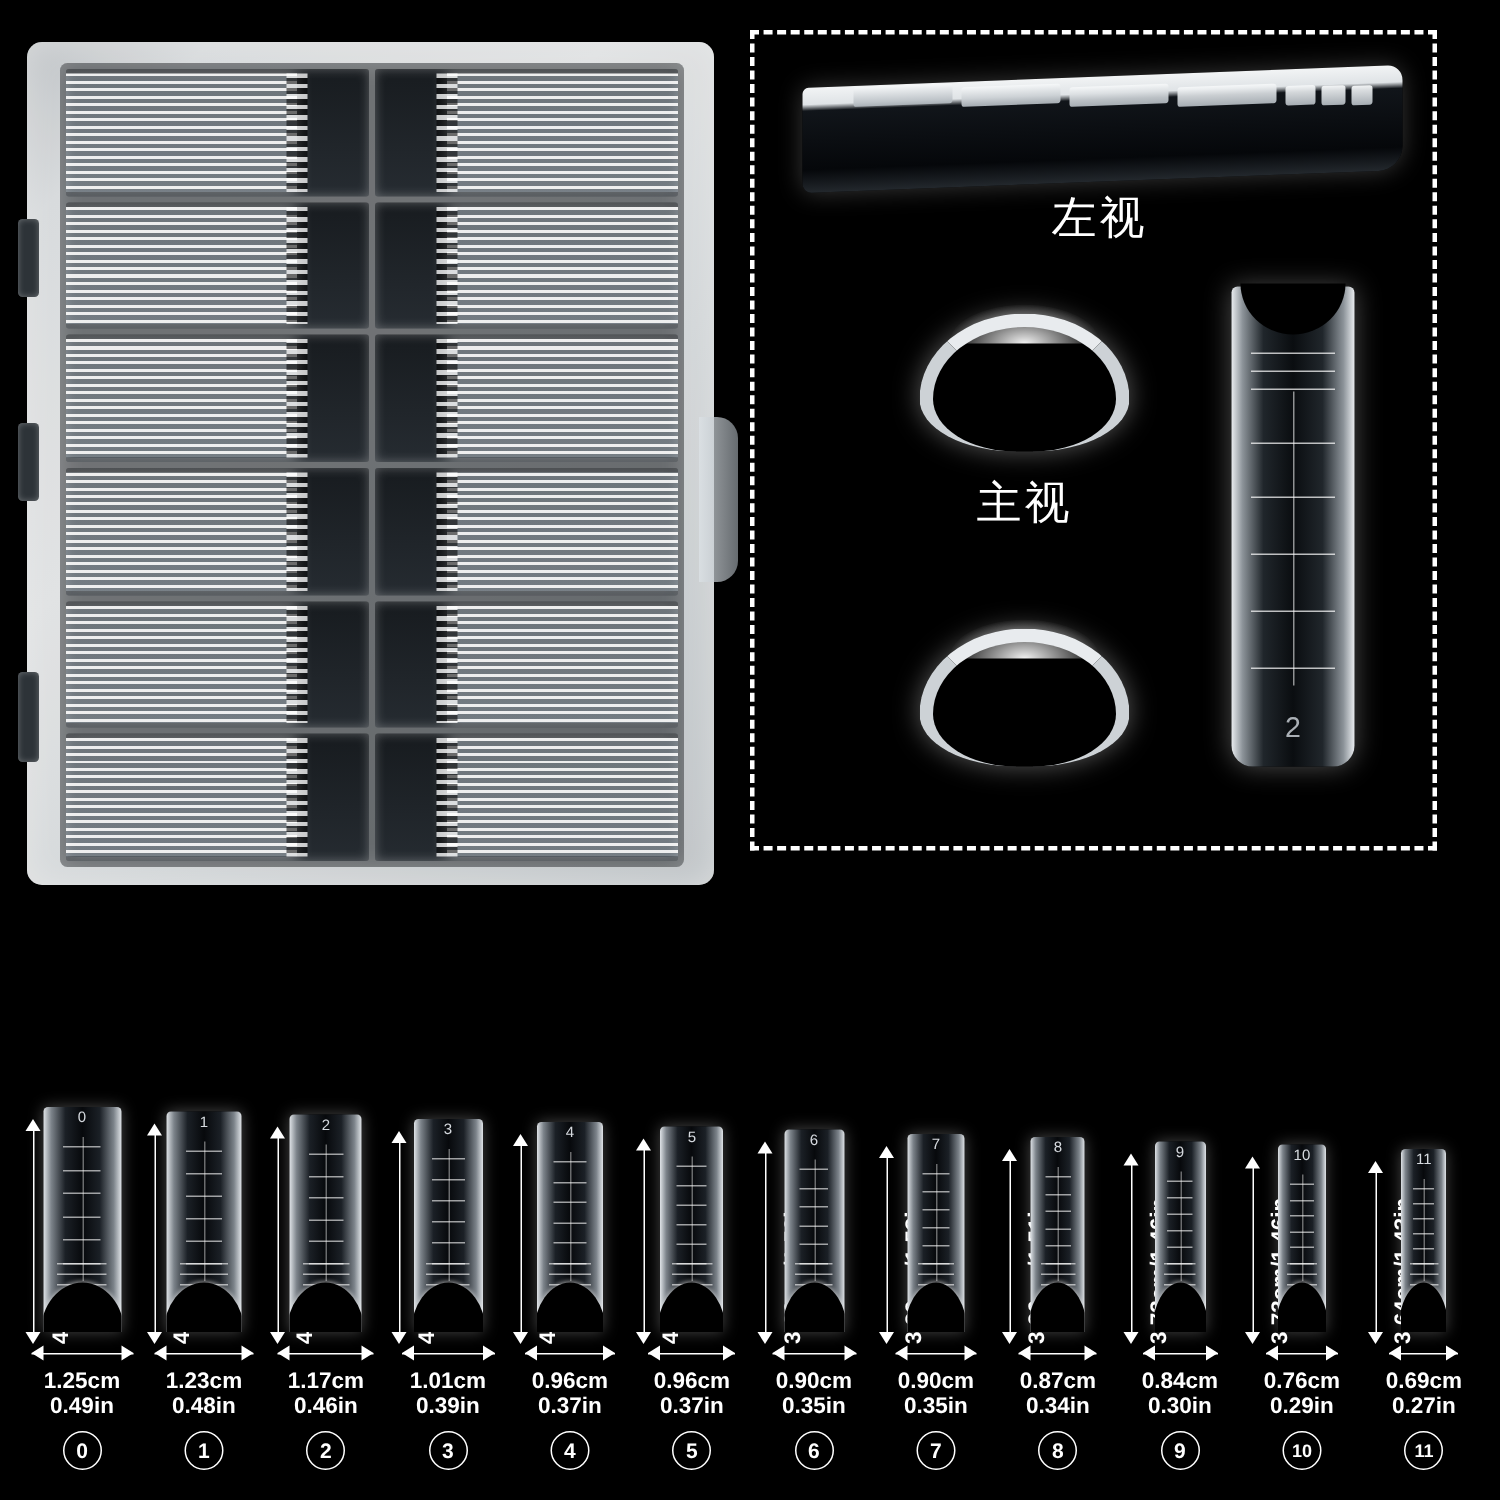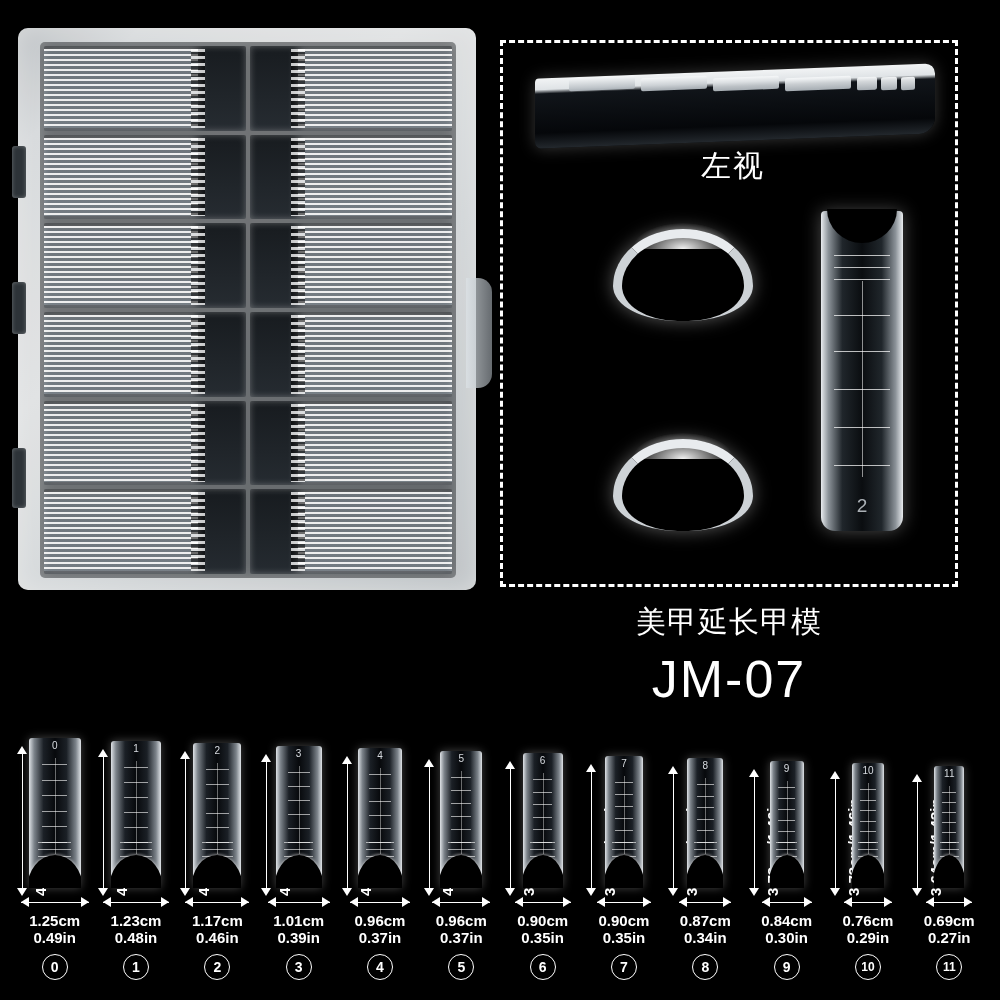--- a/index.html
+++ b/index.html
@@ -36,21 +36,21 @@
     box-shadow:inset 0 0 4px rgba(255,255,255,.3);}
   .clip.l1{left:-6px;top:118px;width:14px;height:52px;}
   .clip.l2{left:-6px;top:254px;width:14px;height:52px;}
   .clip.l3{left:-6px;top:420px;width:14px;height:60px;}
   .latch{position:absolute;right:-16px;top:250px;width:26px;height:110px;
     border-radius:0 14px 14px 0;
     background:linear-gradient(90deg,rgba(220,226,230,.9),rgba(160,168,175,.75));
     opacity:.85;}
 
   
-  .panel{position:absolute;left:500px;top:40px;width:458px;height:547px;
+  .panel{position:absolute;left:500px;top:20px;width:458px;height:547px;
     border:3px dashed #ffffff;box-sizing:border-box;}
   .side-view{position:absolute;left:32px;top:28px;width:400px;height:70px;}
   .side-view .body{position:absolute;inset:0;
     background:linear-gradient(180deg,#f2f4f5 0%,#dfe3e6 16%,#11151a 22%,#05070a 78%,#23282d 100%);
     border-radius:4px 10px 16px 6px;transform:skewY(-2.2deg);
     box-shadow:0 0 16px rgba(255,255,255,.22);}
   .side-view .ridge{position:absolute;top:6px;height:13px;border-radius:2px;
     background:linear-gradient(180deg,#f6f8f9,#aeb5bb);transform:skewY(-2.2deg);opacity:.95;}
   .view-label{position:absolute;text-align:center;font-size:30px;line-height:1;
     color:#fff;letter-spacing:2px;font-family:"DejaVu Sans","Liberation Sans",sans-serif;}
@@ -188,20 +188,21 @@
       <div class="ridge" style="left:322px;width:20px;"></div>
       <div class="ridge" style="left:346px;width:16px;"></div>
       <div class="ridge" style="left:366px;width:14px;"></div>
     </div>
     <div class="view-label" style="left:120px;top:108px;width:220px;">左视</div>
 
     <div class="arch" style="left:110px;top:186px;width:140px;height:92px;">
       <div class="cap"></div>
       <div class="ring"></div>
     </div>
+    <div class="view-label" style="left:100px;top:298px;width:160px;">主视</div>
 
     <div class="arch" style="left:110px;top:396px;width:140px;height:92px;">
       <div class="cap"></div>
       <div class="ring"></div>
     </div>
 
     <div class="top-view">
       <div class="tube"></div>
       <div class="notch"></div>
       <div class="tick" style="top:44px;"></div>
@@ -210,24 +211,20 @@
       <div class="tick" style="top:104px;"></div>
       <div class="tick" style="top:140px;"></div>
       <div class="tick" style="top:178px;"></div>
       <div class="tick" style="top:216px;"></div>
       <div class="tick" style="top:254px;"></div>
       <div class="cline"></div>
       <div class="num">2</div>
     </div>
   </div>
 
-  <div class="cap-right">
-    <div class="zh">美甲延长甲模</div>
-    <div class="model">JM-07</div>
-  </div>
 
   <div class="chart">
     <div class="sizes" id="size-row">
         <div class="size">
           <div class="vdim">
             <div class="vhead up" style="top:26px"></div>
             <div class="vline" style="top:32px;height:138px"></div>
             <div class="vhead dn" style="top:168px"></div>
             <div class="vtext" style="left: 16px; top: 176px;">4.47cm/1.75in</div>
           </div>

